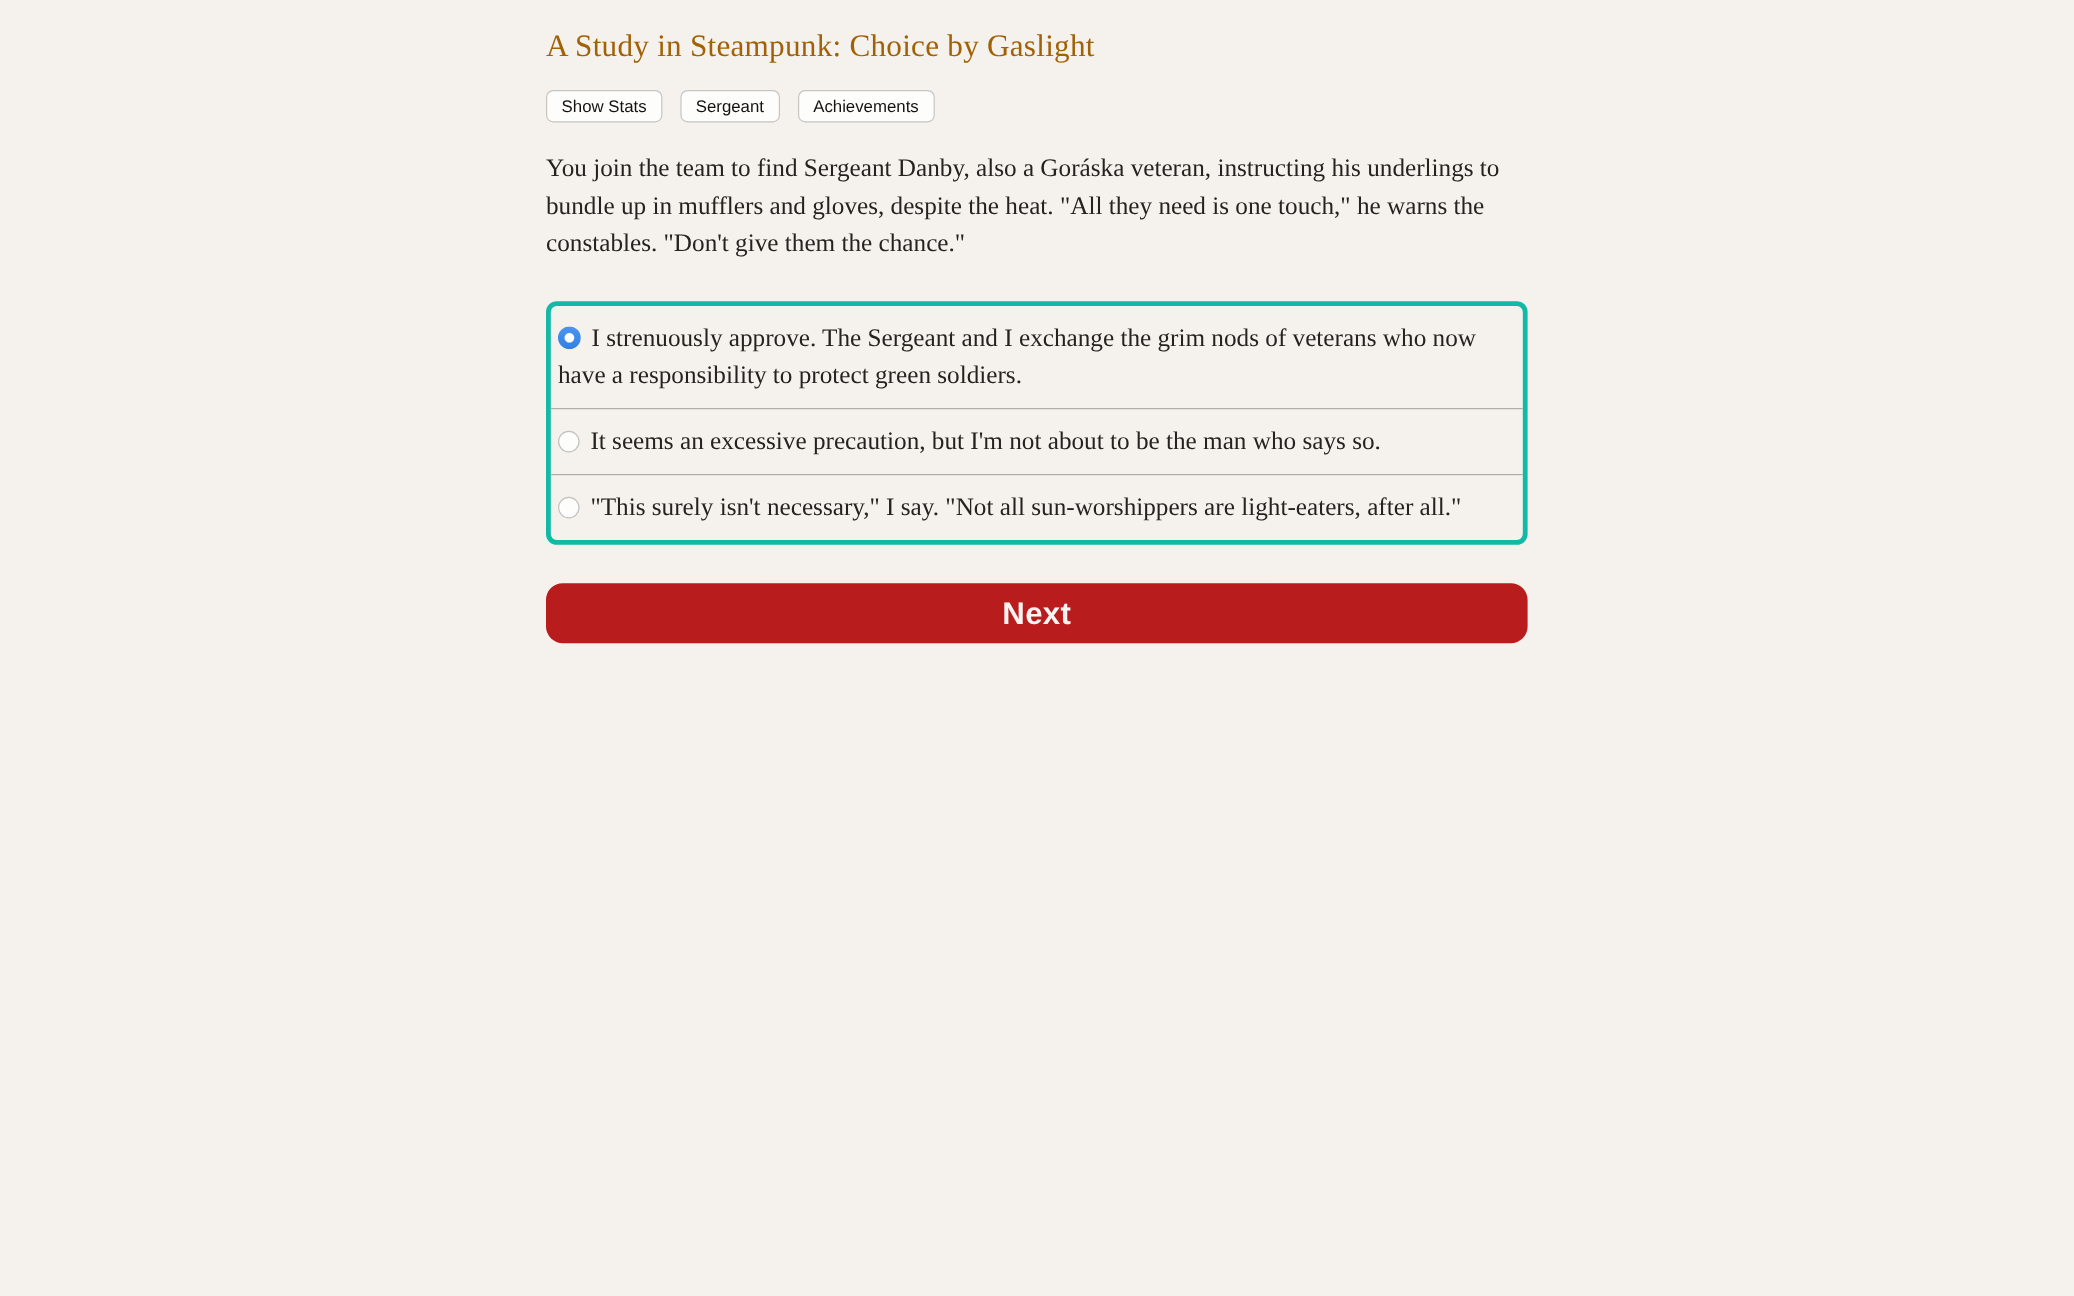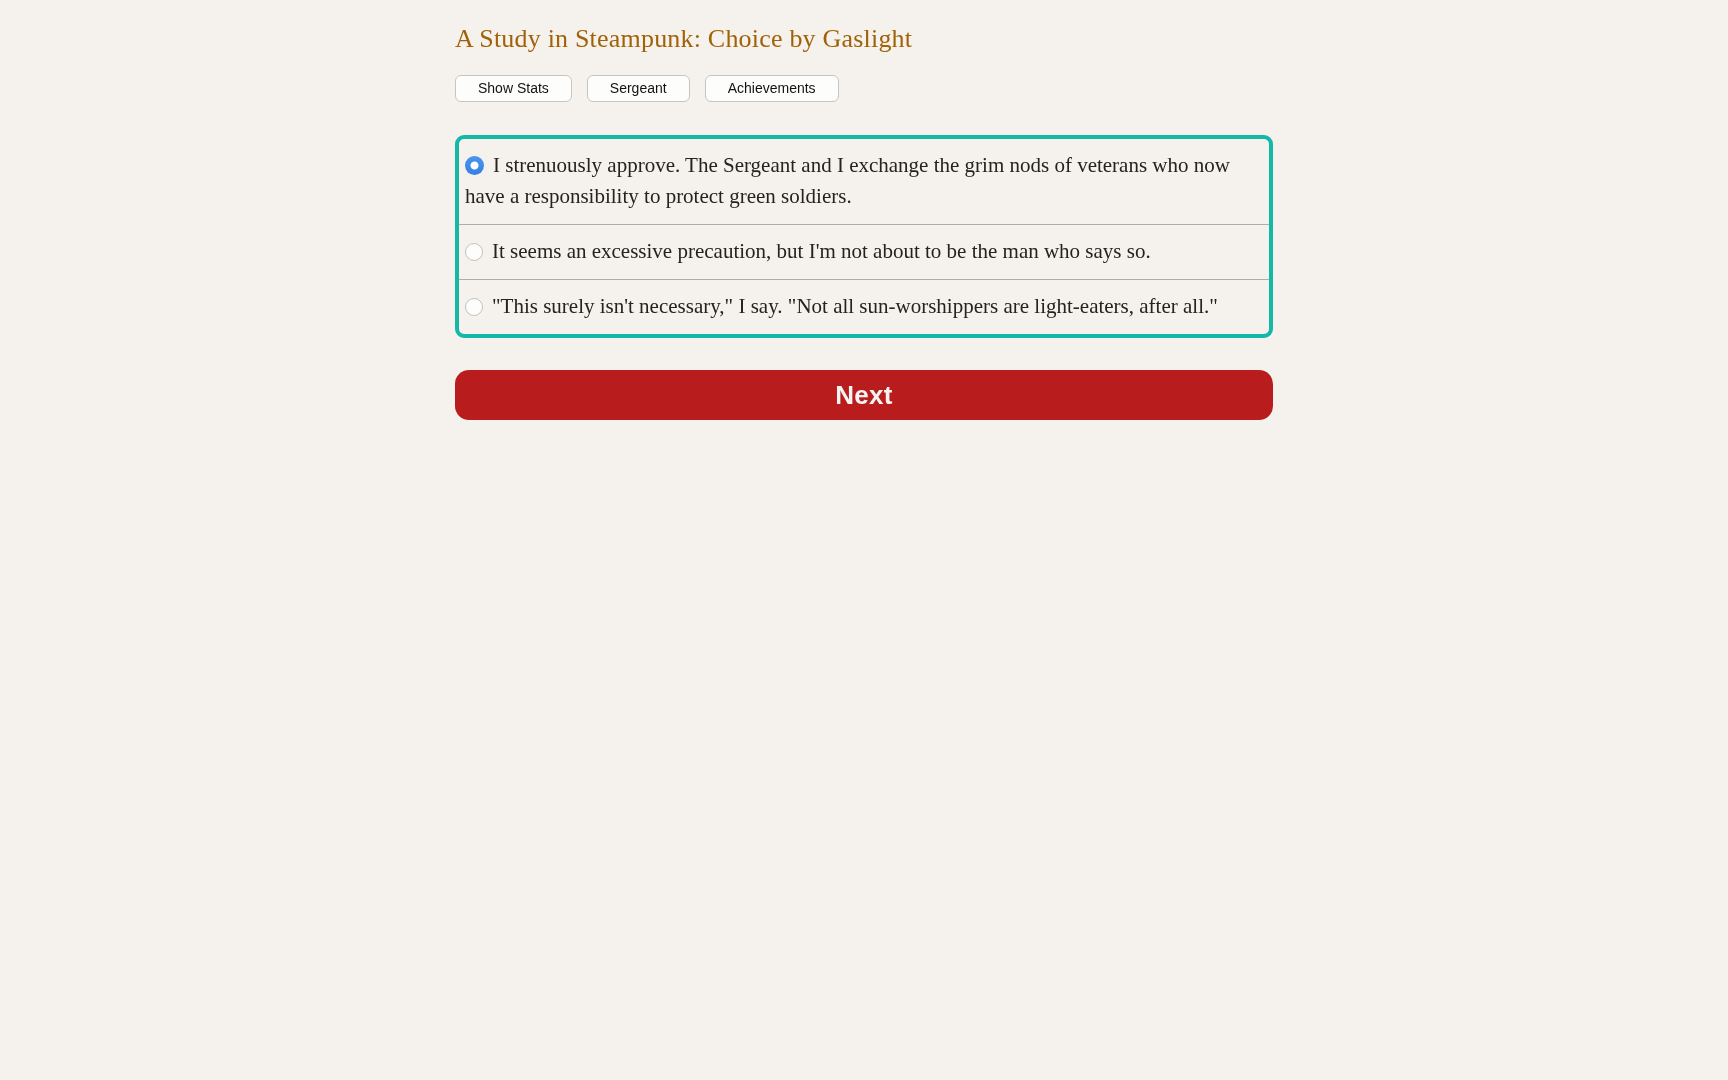--- a/index.html
+++ b/index.html
@@ -36,21 +36,21 @@
   }
   .toolbar button {
     font-family: "Liberation Sans", sans-serif;
     font-size: 14px;
     font-weight: 500;
     line-height: 16px;
     color: #141210;
     background: #fdfdfc;
     border: 1px solid #c7c5c2;
     border-radius: 6px;
-    padding: 4px 22px 5px;
+    padding: 4px 12px 5px;
     cursor: pointer;
   }
   .story {
     margin-top: 23px;
     font-size: 21px;
     line-height: 31px;
     color: #262220;
   }
   .choices {
     margin-top: 33px;
@@ -109,20 +109,21 @@
 
   <h1 class="game-title">A Study in Steampunk: Choice by Gaslight</h1>
 
 
   <div class="toolbar">
     <button type="button">Show Stats</button>
     <button type="button">Sergeant</button>
     <button type="button">Achievements</button>
   </div>
 
+  <p class="story">You join the team to find Sergeant Danby, also a Goráska veteran, instructing his underlings to bundle up in mufflers and gloves, despite the heat. "All they need is one touch," he warns the constables. "Don't give them the chance."</p>
 
   <div class="choices">
     <label class="choice-row">
       <span class="radio selected"></span><span class="choice-text">I strenuously approve. The Sergeant and I exchange the grim nods of veterans who now have a responsibility to protect green soldiers.</span>
     </label>
     <label class="choice-row">
       <span class="radio"></span><span class="choice-text">It seems an excessive precaution, but I'm not about to be the man who says so.</span>
     </label>
     <label class="choice-row">
       <span class="radio"></span><span class="choice-text">"This surely isn't necessary," I say. "Not all sun-worshippers are light-eaters, after all."</span>

